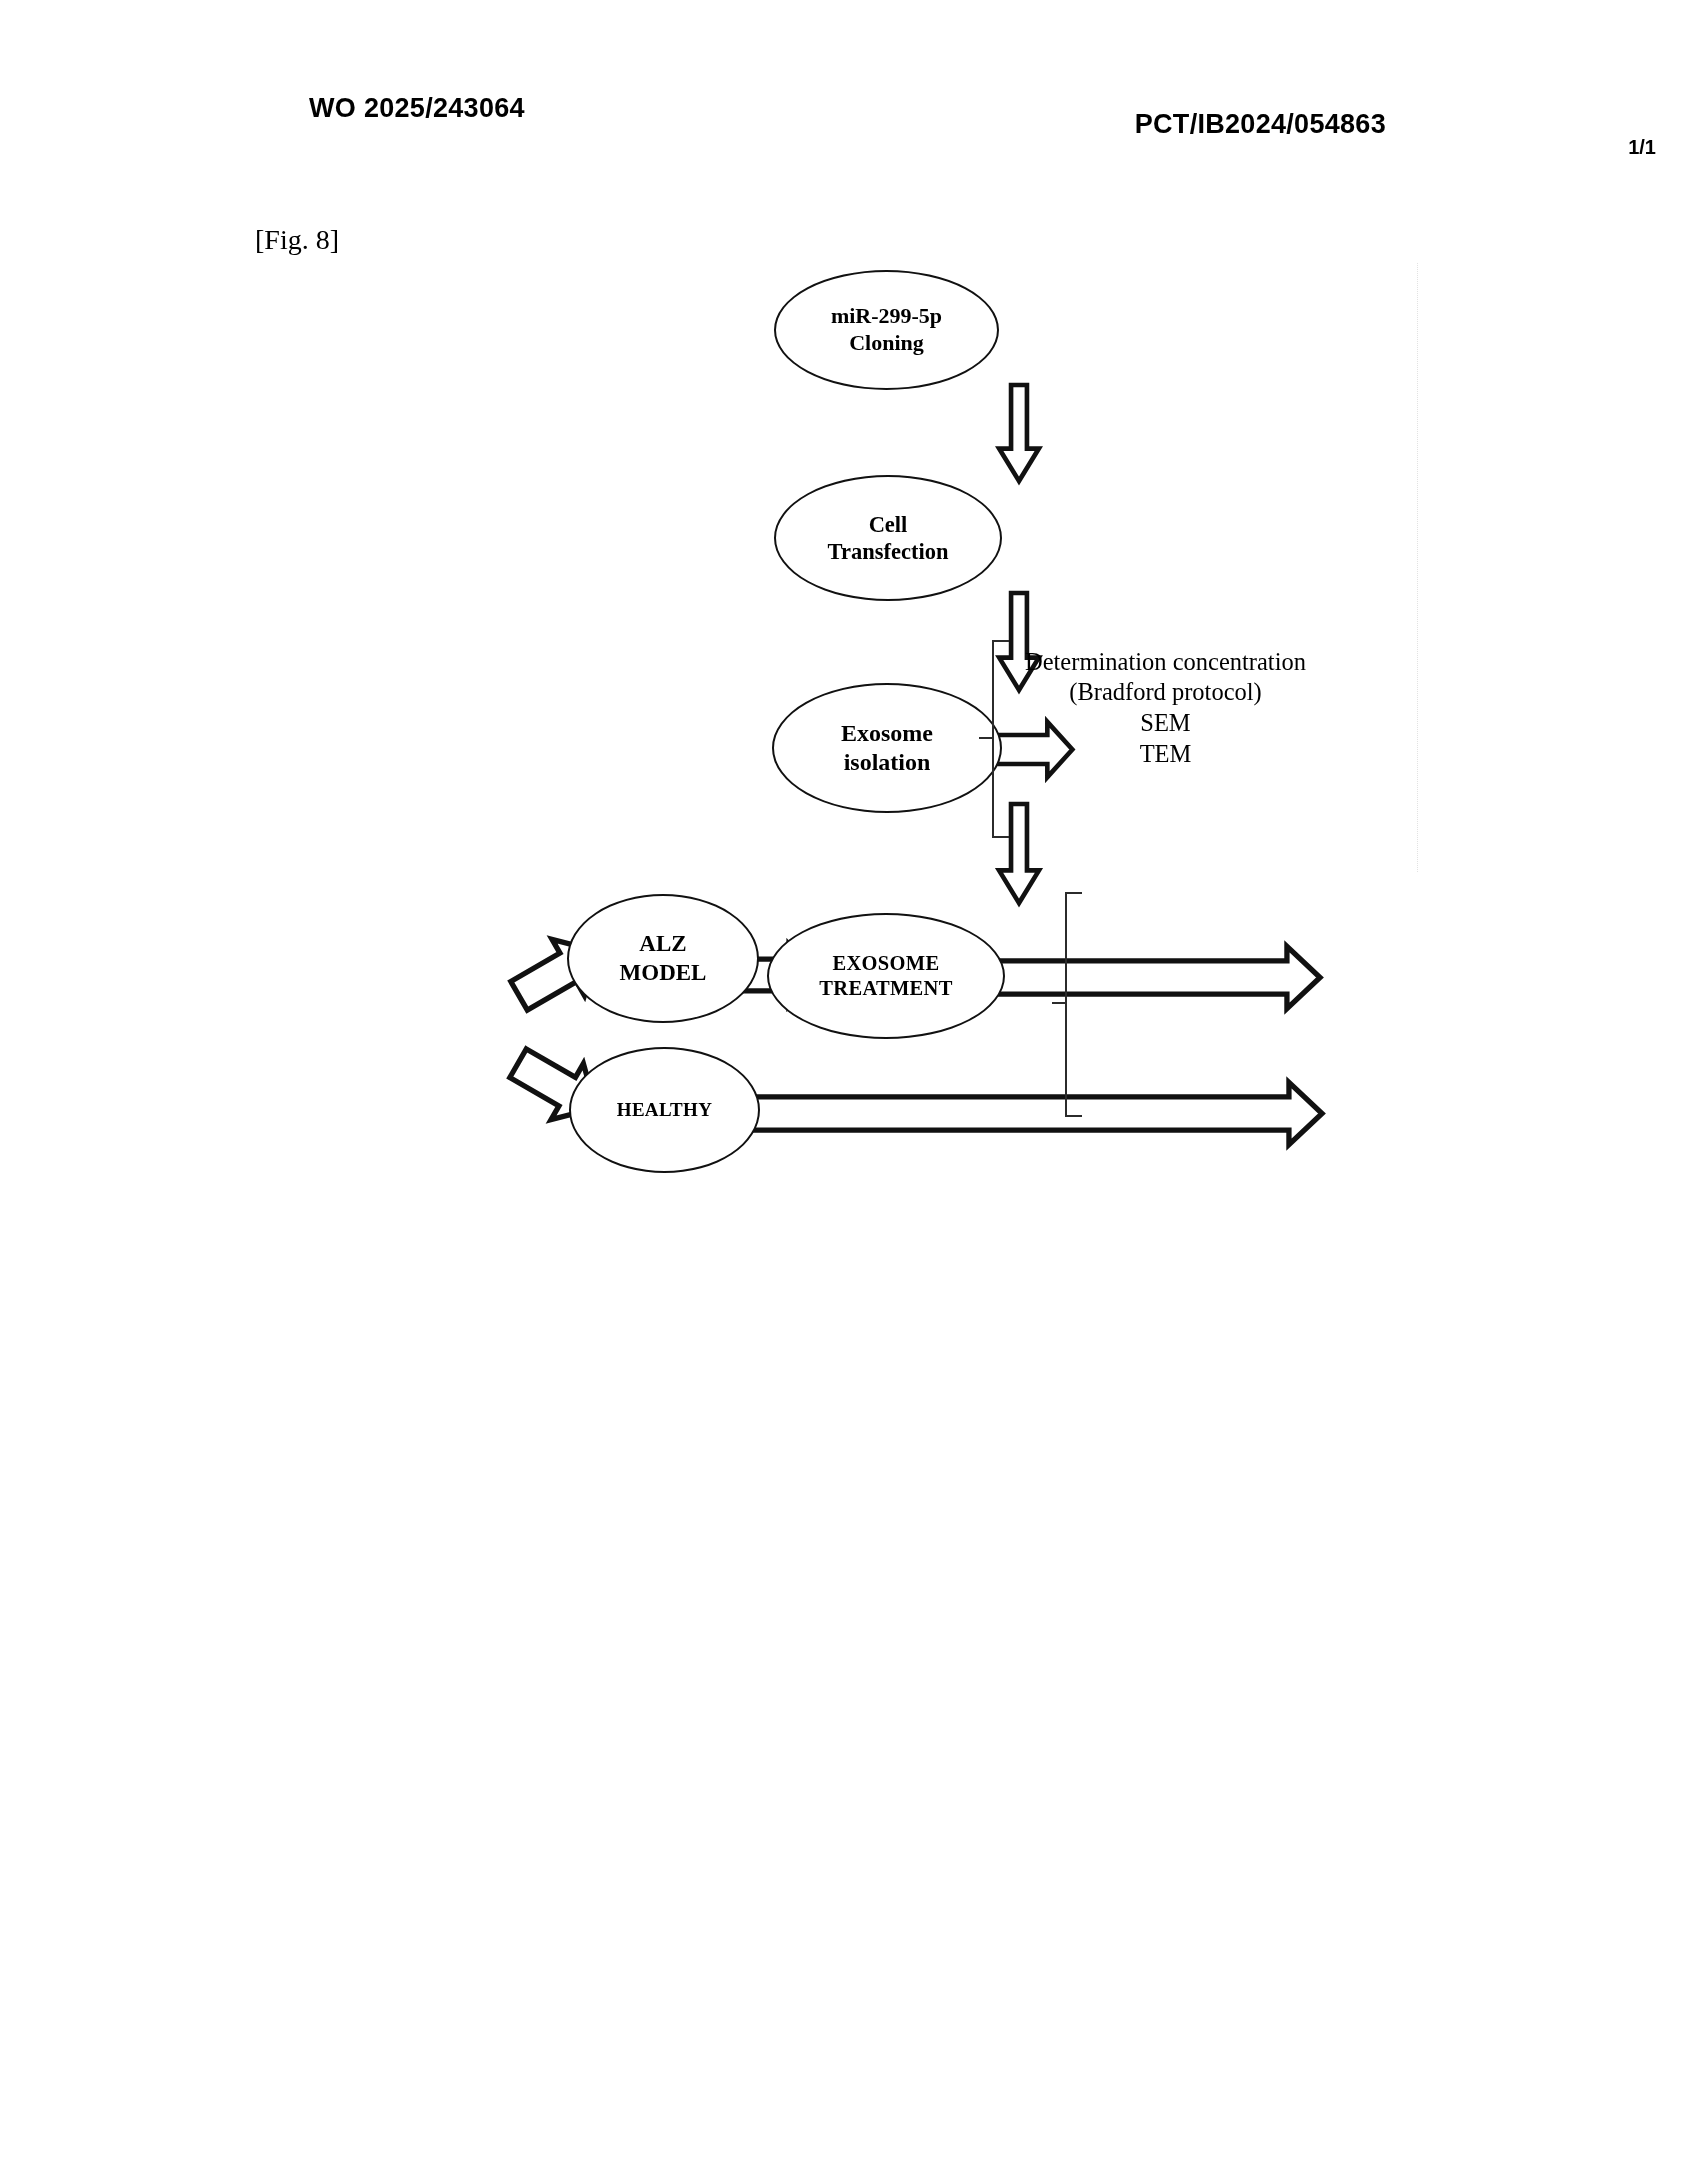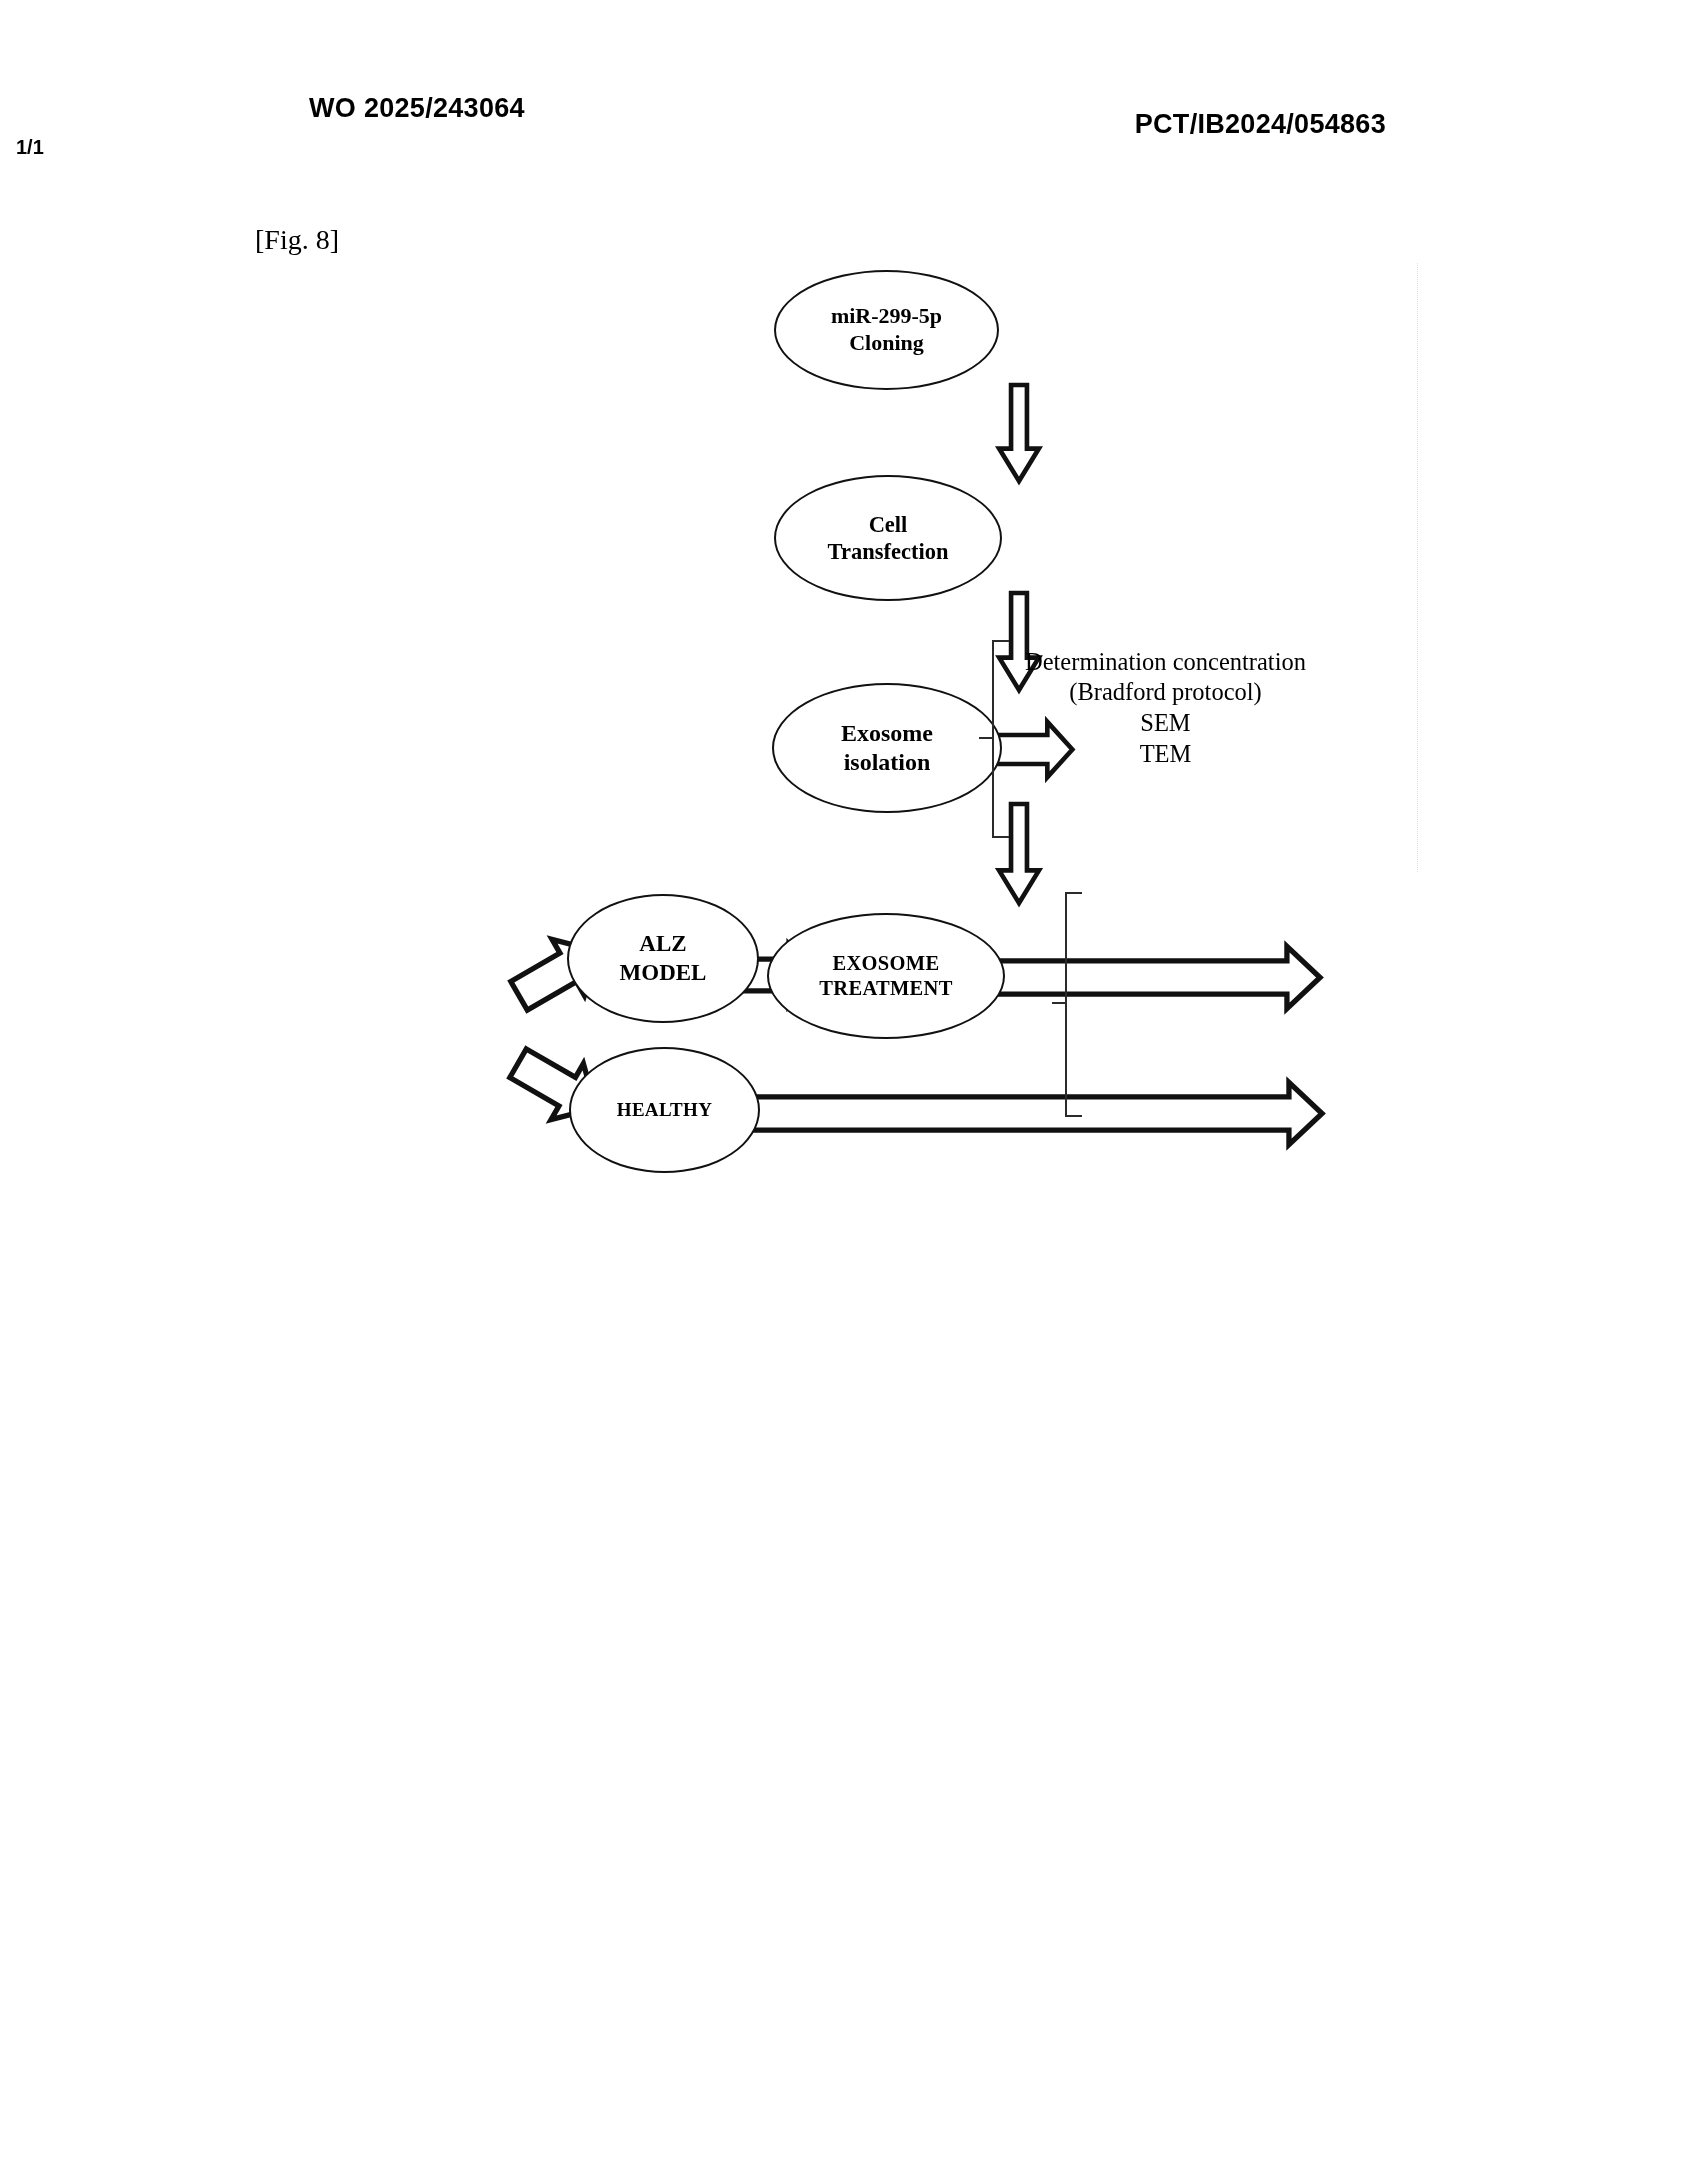--- a/index.html
+++ b/index.html
@@ -33,25 +33,24 @@
     white-space: nowrap;
   }
   #hdr-left  { left: 301px;  top: 0; margin-left: 8px; }
   #hdr-right { right: 301px; top: 16px; margin-left: 28px; }
 
   #page-number {
     position: absolute;
     top: 136px;
     left: 0;
     width: 1656px;
-    text-align: left;
+    text-align: right;
     font-family: "Liberation Sans", "DejaVu Sans", sans-serif;
     font-weight: bold;
     font-size: 20px;
-    padding-left: 16px;
   }
 
   
   #fig-label {
     position: absolute;
     left: 255px;
     top: 224px;
     font-family: "Liberation Serif", "DejaVu Serif", serif;
     font-size: 28px;
     white-space: nowrap;

